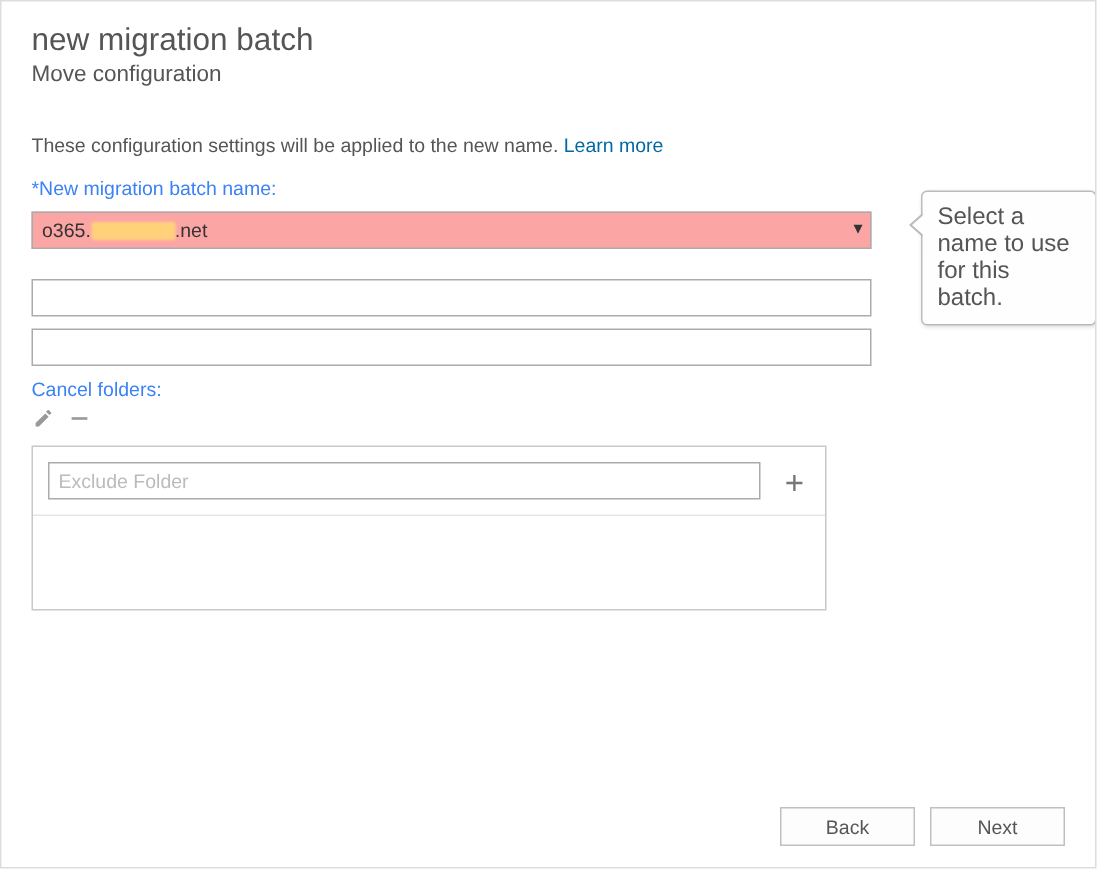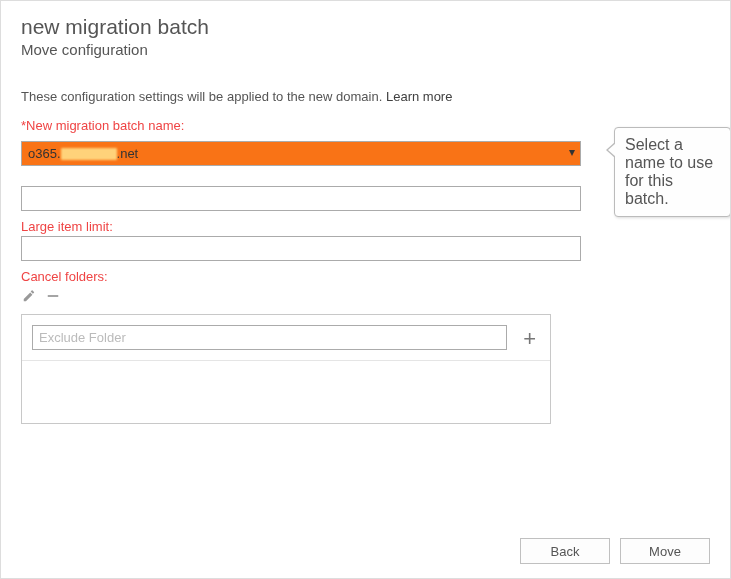--- a/index.html
+++ b/index.html
@@ -25,31 +25,31 @@
       font-weight: 400;
       color: #555;
       margin-bottom: 31px;
     }
     .desc {
       font-size: 13px;
       color: #555;
       margin-bottom: 14px;
     }
     .desc a {
-      color: #404040;
+      color: #0369a1;
       text-decoration: none;
     }
     .form-area {
       width: 560px;
       position: relative;
     }
     .label {
       display: block;
       font-size: 13px;
-      color: #ef4444;
+      color: #3b82f6;
       margin-bottom: 2px;
     }
     input[type="text"], select {
       width: 100%;
       font-family: inherit;
       font-size: 13px;
       padding: 3px 6px;
       border: 1px solid #ababab;
       background: #fff;
       height: 25px;
@@ -167,37 +167,37 @@
       background: #ffd27a;
       width: 56px;
       height: 12px;
       vertical-align: middle;
       border-radius: 1px;
       filter: blur(1px);
     }
     .domain-display {
       width: 100%;
       border: 1px solid #ababab;
-      background: #f97316;
+      background: #fca5a5;
       height: 25px;
       padding: 3px 6px;
       font-size: 13px;
       display: flex;
       align-items: center;
       cursor: pointer;
     }
   </style>
 </head>
 <body>
 
 <h1 class="page-title">new migration batch</h1>
 <h2 class="subtitle">Move configuration</h2>
 
 <p class="desc">
-  <span>These configuration settings will be applied to the new domain. </span><a href="#">Learn more</a>
+  <span>These configuration settings will be applied to the new name. </span><a href="#">Learn more</a>
 </p>
 
 <div class="form-area">
 
   <div class="field-block">
     <label class="label">*New migration batch name:</label>
   </div>
 
   <div class="field-block">
     <div class="select-wrap">
@@ -209,21 +209,20 @@
     </div>
   </div>
 
   <div class="gap"></div>
 
   <div class="field-block">
     <input type="text" value="" style="">
   </div>
 
   <div class="field-block">
-    <label class="label">Large item limit:</label>
     <input type="text" value="" style="">
   </div>
 
   <div class="field-block">
     <label class="label">Cancel folders:</label>
     <div class="toolbar">
       <span class="icon-btn">
         <svg viewBox="0 0 16 16" width="14" height="14">
             <path d="M2 11.5V14h2.5l7.4-7.4-2.5-2.5L2 11.5zM13.7 4.3c.3-.3.3-.7 0-1l-1.6-1.6c-.3-.3-.7-.3-1 0l-1.2 1.2 2.5 2.5 1.3-1.1z" fill="#999"></path>
           </svg>
@@ -245,14 +244,14 @@
   </div>
 
 </div>
 
 <div class="callout">
   <span>Select a name to use for this batch.</span>
 </div>
 
 <div class="footer">
   <button>Back</button>
-  <button>Move</button>
+  <button>Next</button>
 </div>
 
 </body></html>

